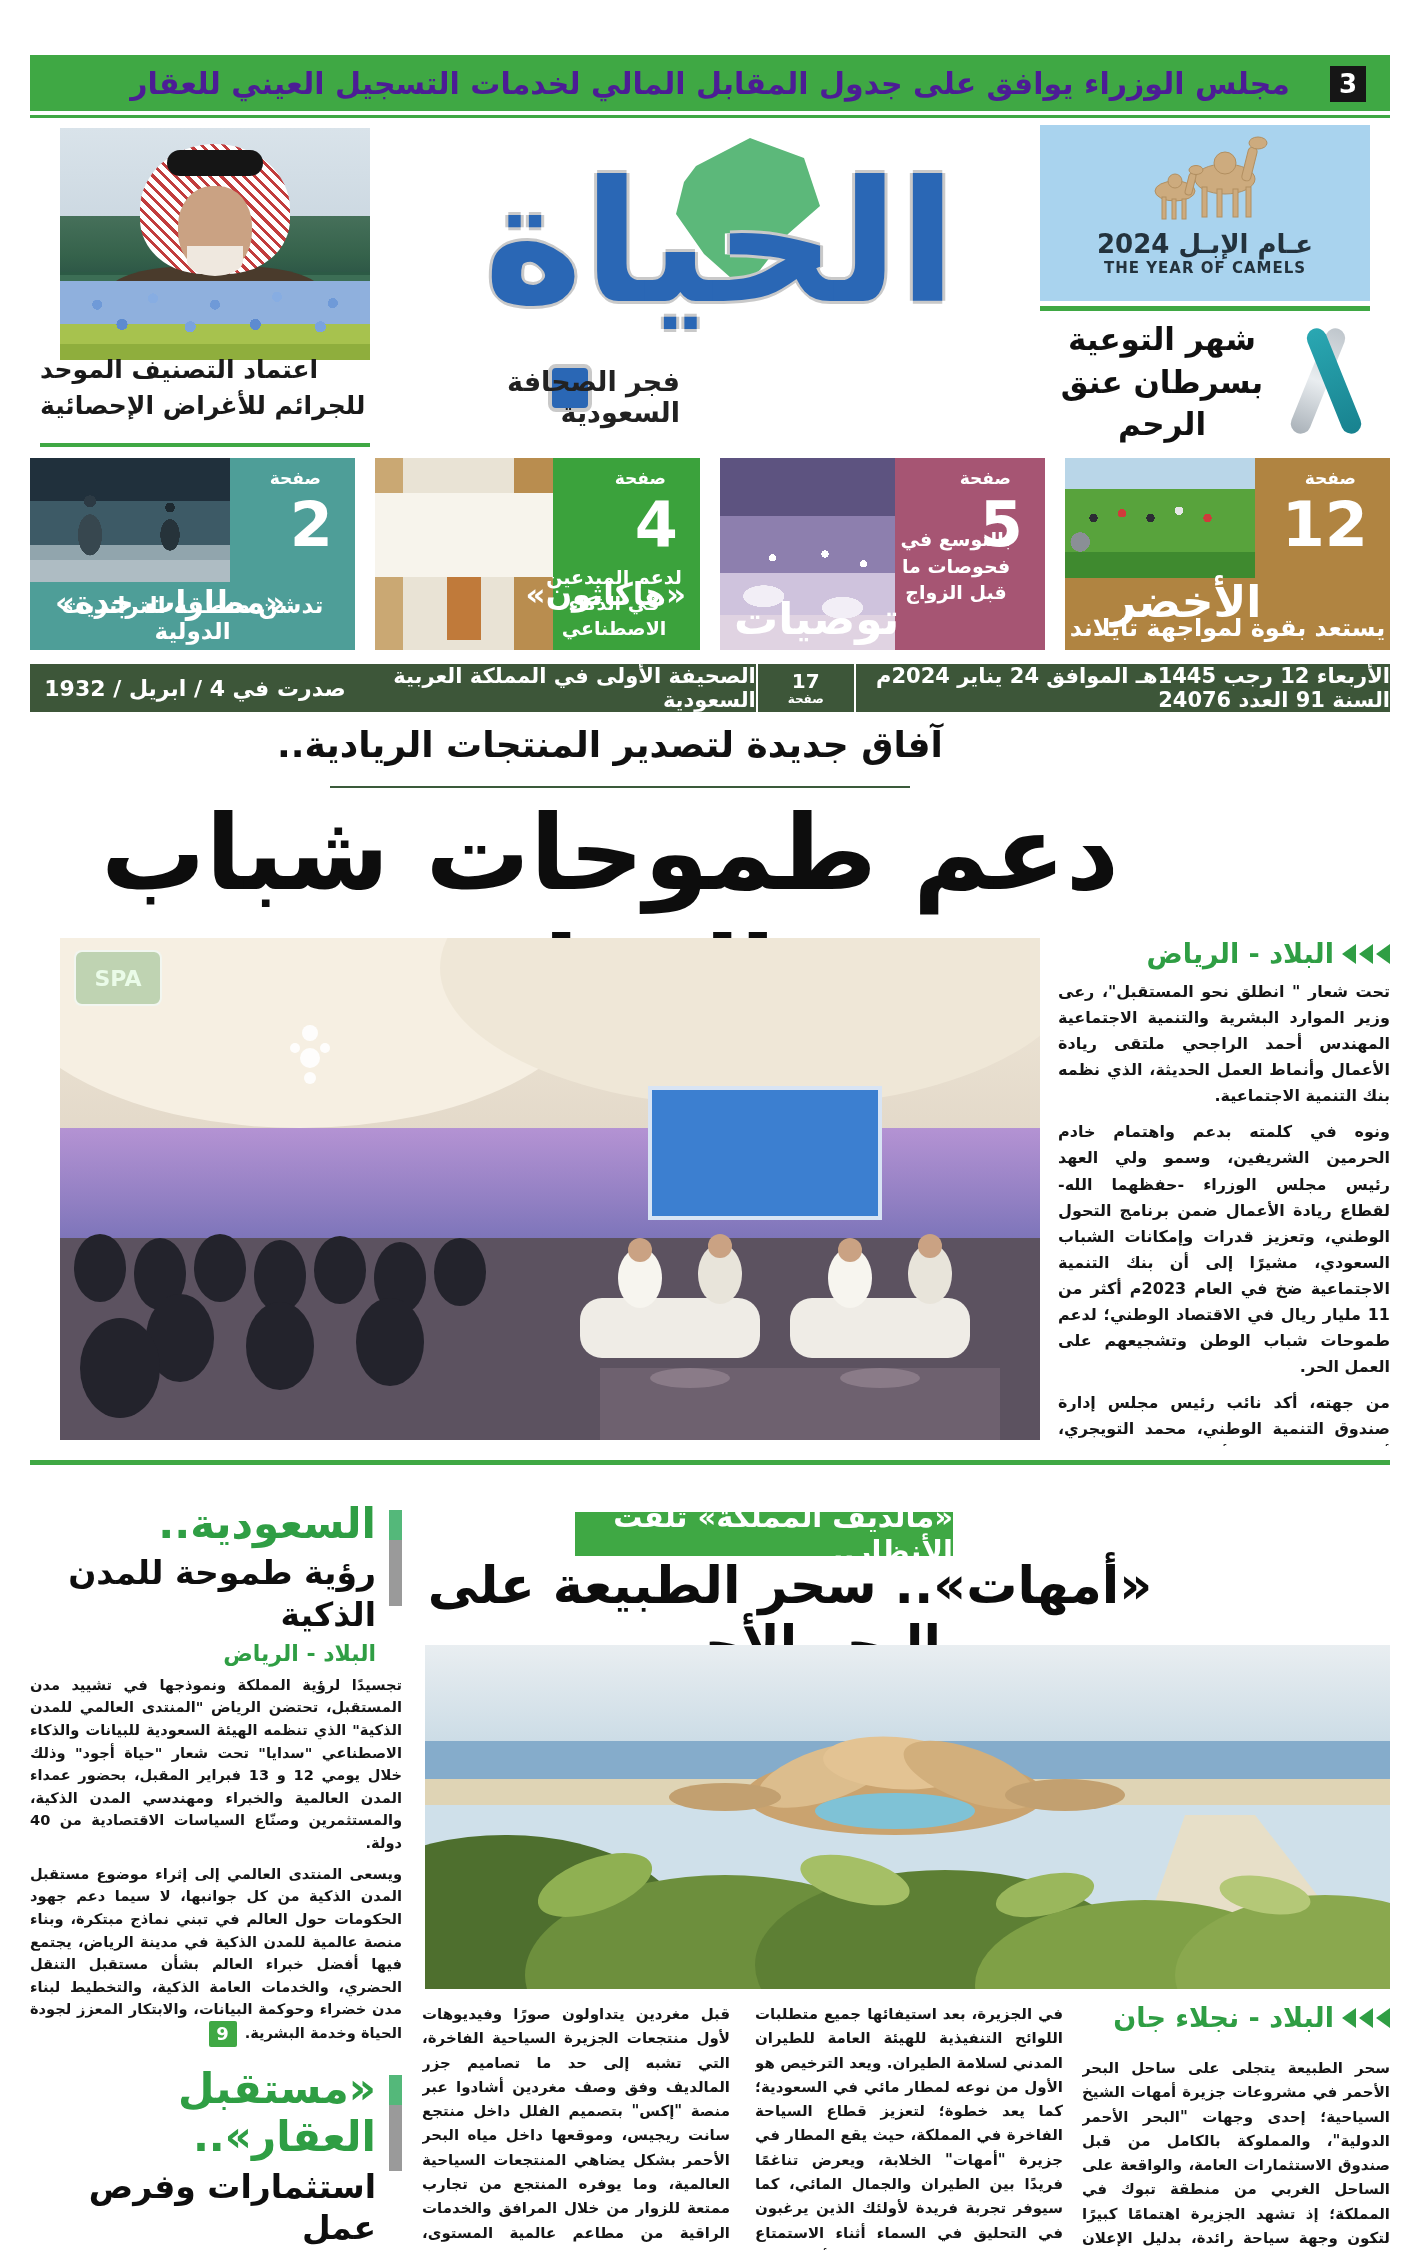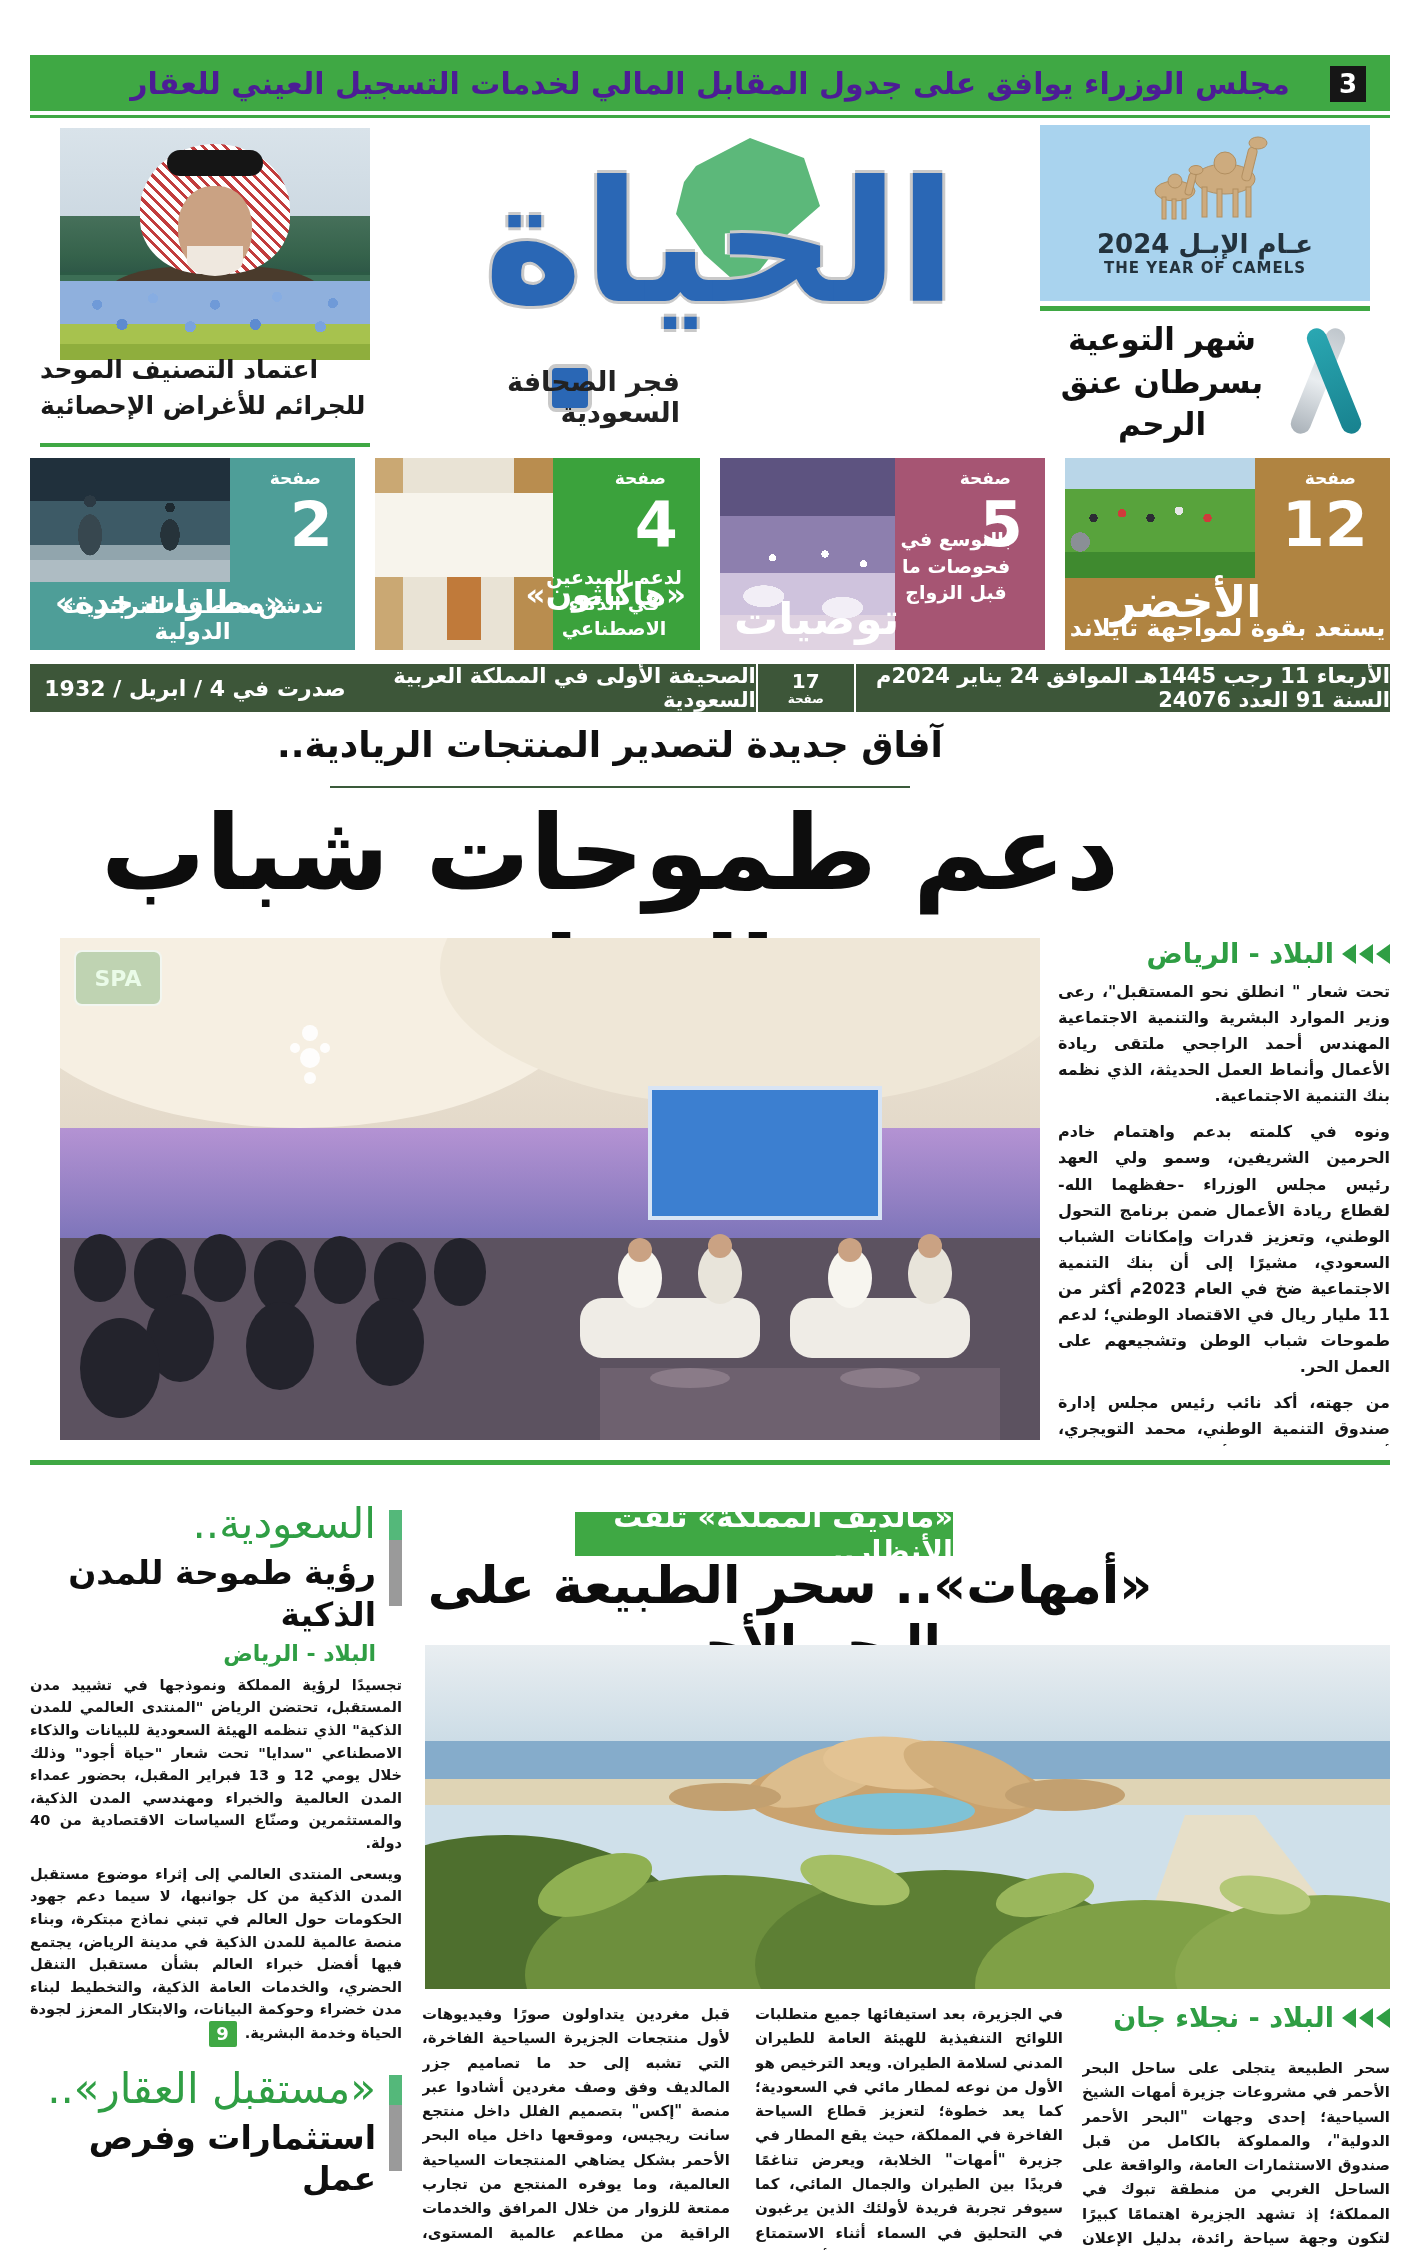--- a/index.html
+++ b/index.html
@@ -118,21 +118,21 @@
   .lead-col p{margin:10px 0 0;font-size:16px;line-height:1.63;text-align:justify;color:#161616;font-weight:700;}
   .pageref{display:inline-flex;align-items:center;justify-content:center;width:28px;height:26px;background:#3fa844;color:#fff;
     font-size:18px;font-weight:700;border-radius:2px;margin:0 8px;vertical-align:middle;}
   .rule-mid{left:30px;top:1460px;width:1360px;height:5px;}
   
   .leftcol{left:30px;top:1500px;width:372px;height:748px;overflow:hidden;}
   .sec-head{position:relative;padding-left:4px;padding-right:26px;text-align:right;}
   .sidebar{position:absolute;right:0;top:10px;width:13px;height:96px;}
   .sidebar .sg{height:30px;background:#54b87a;}
   .sidebar .sr{height:66px;background:#9a9a9a;}
-  .sec-label{font-size:42px;font-weight:400;color:#2f9e44;line-height:1.15;}
+  .sec-label{font-size:42px;font-weight:700;color:#2f9e44;line-height:1.15;}
   .sec-headline{font-size:33px;font-weight:700;color:#0f0f0f;line-height:1.25;margin-top:4px;}
   .sec-byline{color:#2f9e44;font-size:22px;font-weight:700;margin:6px 26px 0 0;text-align:right;}
   .leftcol p{margin:8px 0 0;font-size:14.6px;line-height:1.55;text-align:justify;color:#161616;font-weight:700;}
   .sec2{margin-top:18px;}
   
   .rs-kicker{left:575px;top:1512px;width:378px;height:44px;background:#3fa844;color:#fff;display:flex;align-items:center;justify-content:center;
     font-size:29px;font-weight:700;}
   .rs-headline{left:415px;top:1556px;width:750px;text-align:center;font-size:51px;font-weight:700;color:#0d0d0d;}
   .rs-photo{left:425px;top:1645px;width:965px;height:344px;overflow:hidden;background:#cfe0ea;}
   .rs-byline{left:1085px;top:2002px;width:305px;justify-content:flex-start;}
@@ -230,21 +230,21 @@
   </div>
   <div class="abs teaser t4">
     <div class="ph"></div>
     <div class="pword">صفحة</div>
     <div class="pnum">2</div>
     <div class="title">«مطارات جدة»</div>
     <div class="sub">تدشن منطقة الترانزيت الدولية</div>
   </div>
 
   <div class="abs datebar">
-    <div class="cell c-date">الأربعاء 11 رجب 1445هـ الموافق 24 يناير 2024م السنة 91 العدد 24076</div>
+    <div class="cell c-date">الأربعاء 12 رجب 1445هـ الموافق 24 يناير 2024م السنة 91 العدد 24076</div>
     <div class="cell c-pages">
       <span class="n">17</span>
       <span class="w">صفحة</span>
     </div>
     <div class="cell c-first">الصحيفة الأولى في المملكة العربية السعودية</div>
     <div class="cell c-found">صدرت في 4 / ابريل / 1932</div>
   </div>
 
   <div class="abs kicker">آفاق جديدة لتصدير المنتجات الريادية..</div>
   <div class="abs kicker-rule"></div>

